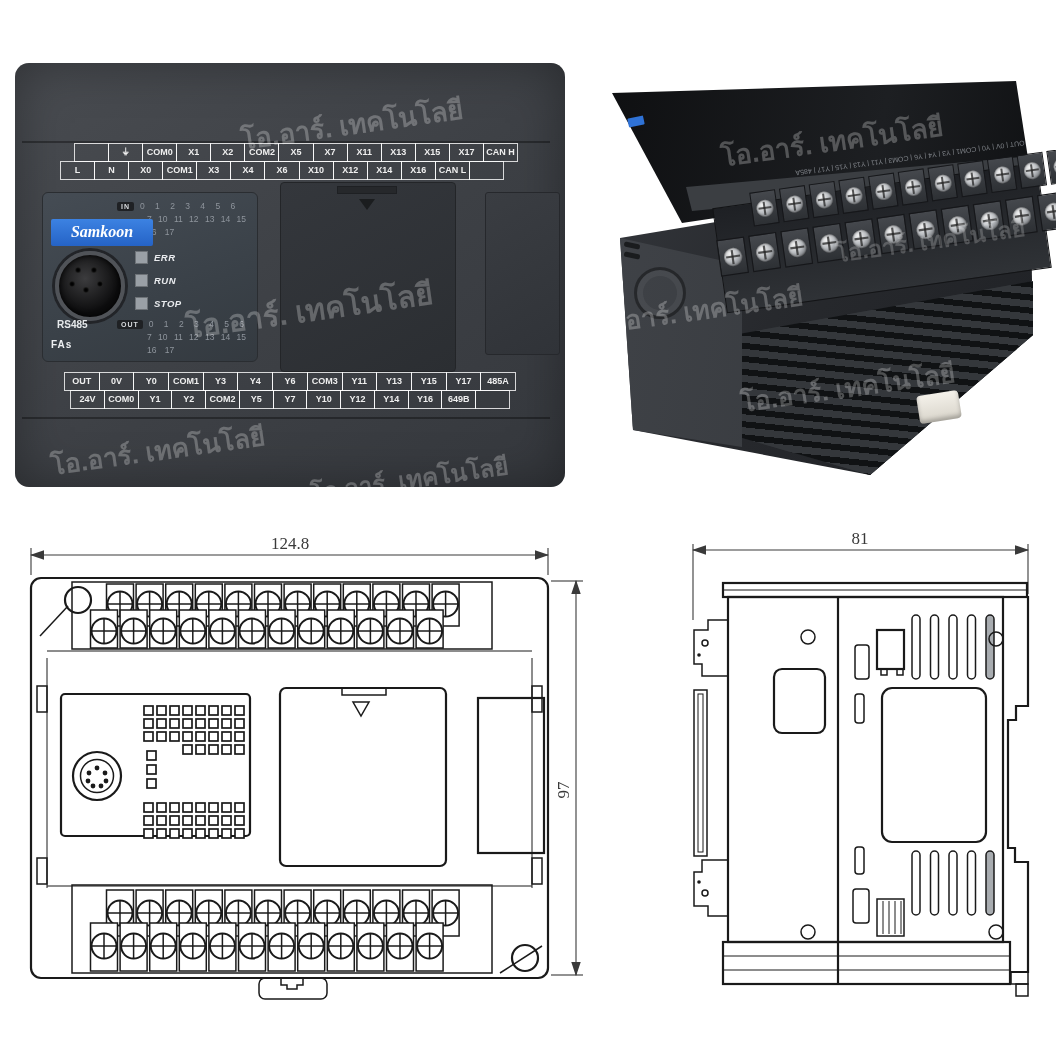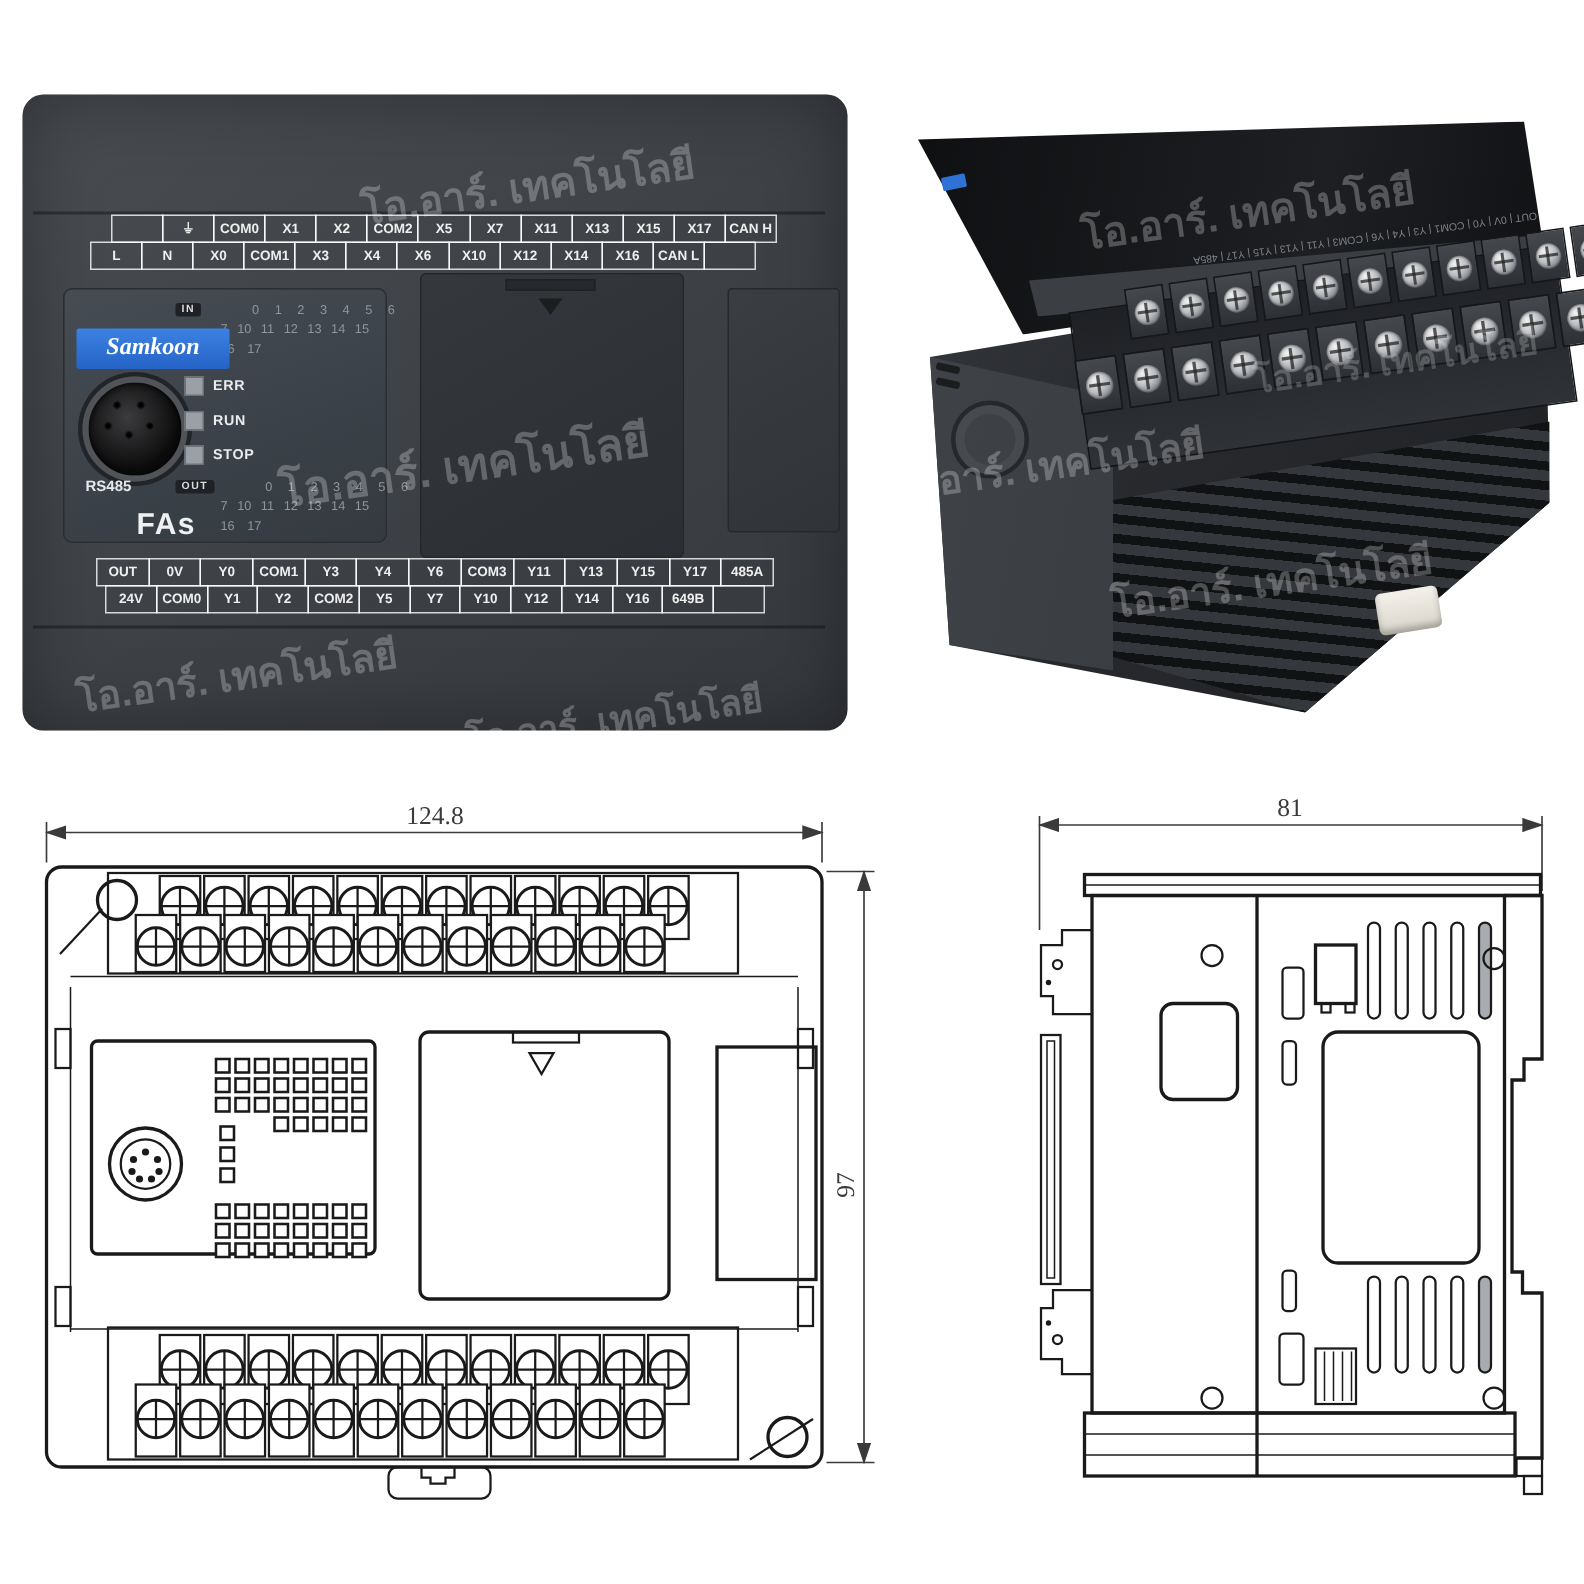--- a/index.html
+++ b/index.html
@@ -21,36 +21,36 @@
   .tcell:first-child{margin-left:0;}
   .groove{position:absolute;left:12px;width:528px;height:2px;background:rgba(0,0,0,.35);}
 
   .panel{position:absolute;left:32px;top:137px;width:214px;height:168px;border-radius:6px;
          background:linear-gradient(160deg,#454c54 0%,#3a4148 60%,#343a40 100%);
          border:1px solid #2a2d31;}
   .badge{display:inline-block;background:#1f2124;color:#d9dcdf;font-size:7px;font-weight:bold;
          padding:1px 4px;border-radius:2px;letter-spacing:1px;vertical-align:middle;}
   .io{position:absolute;left:74px;width:138px;color:#8f959d;font-size:8.5px;}
   .io .l1{display:flex;gap:6px;align-items:center;}
-  .nums{white-space:nowrap;margin-left:28px;}
+  .nums{white-space:nowrap;}
   .ws1{word-spacing:8px;} .ws2{word-spacing:4px;margin-left:30px;margin-top:3px;} .ws3{word-spacing:6px;margin-left:30px;margin-top:3px;}
   .logo{position:absolute;left:8px;top:26px;width:102px;height:27px;border-radius:2px;
         background:linear-gradient(180deg,#3c82e2,#2563c6);color:#fff;text-align:center;
         font-family:"Liberation Serif",serif;font-style:italic;font-weight:bold;font-size:16px;line-height:26px;}
   .conn{position:absolute;left:12px;top:58px;width:62px;height:62px;border-radius:50%;
         background:radial-gradient(circle at 42% 38%,#3c3c3e,#0c0c0d 65%);
         border:4px solid #505358;box-shadow:0 0 0 3px #222428, inset 0 0 6px #000;}
   .conn .pin{position:absolute;width:6px;height:6px;border-radius:50%;background:#000;
              box-shadow:inset 0 0 2px #555;}
-  .leds{position:absolute;left:80px;top:58px;}
+  .leds{position:absolute;left:92px;top:58px;font-style:italic;}
   .led{display:flex;align-items:center;gap:6px;margin-bottom:10px;}
   .led .sq{width:11px;height:11px;background:#9aa0a6;border:1px solid #6d7277;}
   .led .lb{color:#e9ebee;font-size:9.5px;font-weight:bold;letter-spacing:.5px;}
   .rs485{position:absolute;left:14px;top:126px;color:#e6e9eb;font-size:10px;font-weight:bold;}
-  .fas{position:absolute;left:8px;top:146px;color:#eef0f2;font-size:20px;font-weight:bold;letter-spacing:1px;margin-left:40px;}
+  .fas{position:absolute;left:8px;top:146px;color:#eef0f2;font-size:10px;font-weight:bold;letter-spacing:1px;}
   .cover-c{position:absolute;left:270px;top:127px;width:174px;height:188px;border-radius:4px;
            background:linear-gradient(150deg,#34373c,#2b2e32);border:1px solid #232528;}
   .cover-c .notch{position:absolute;left:56px;top:3px;width:58px;height:6px;background:#26282b;border:1px solid #1e2023;}
   .cover-c .tri{position:absolute;left:78px;top:16px;width:0;height:0;
                 border-left:8px solid transparent;border-right:8px solid transparent;border-top:11px solid #1b1d1f;}
   .cover-r{position:absolute;left:475px;top:137px;width:73px;height:161px;border-radius:3px;
            background:linear-gradient(150deg,#3a3d42,#303338);border:1px solid #26282c;}
 
   
   .photo-angle{position:absolute;left:600px;top:75px;width:456px;height:415px;overflow:hidden;}

